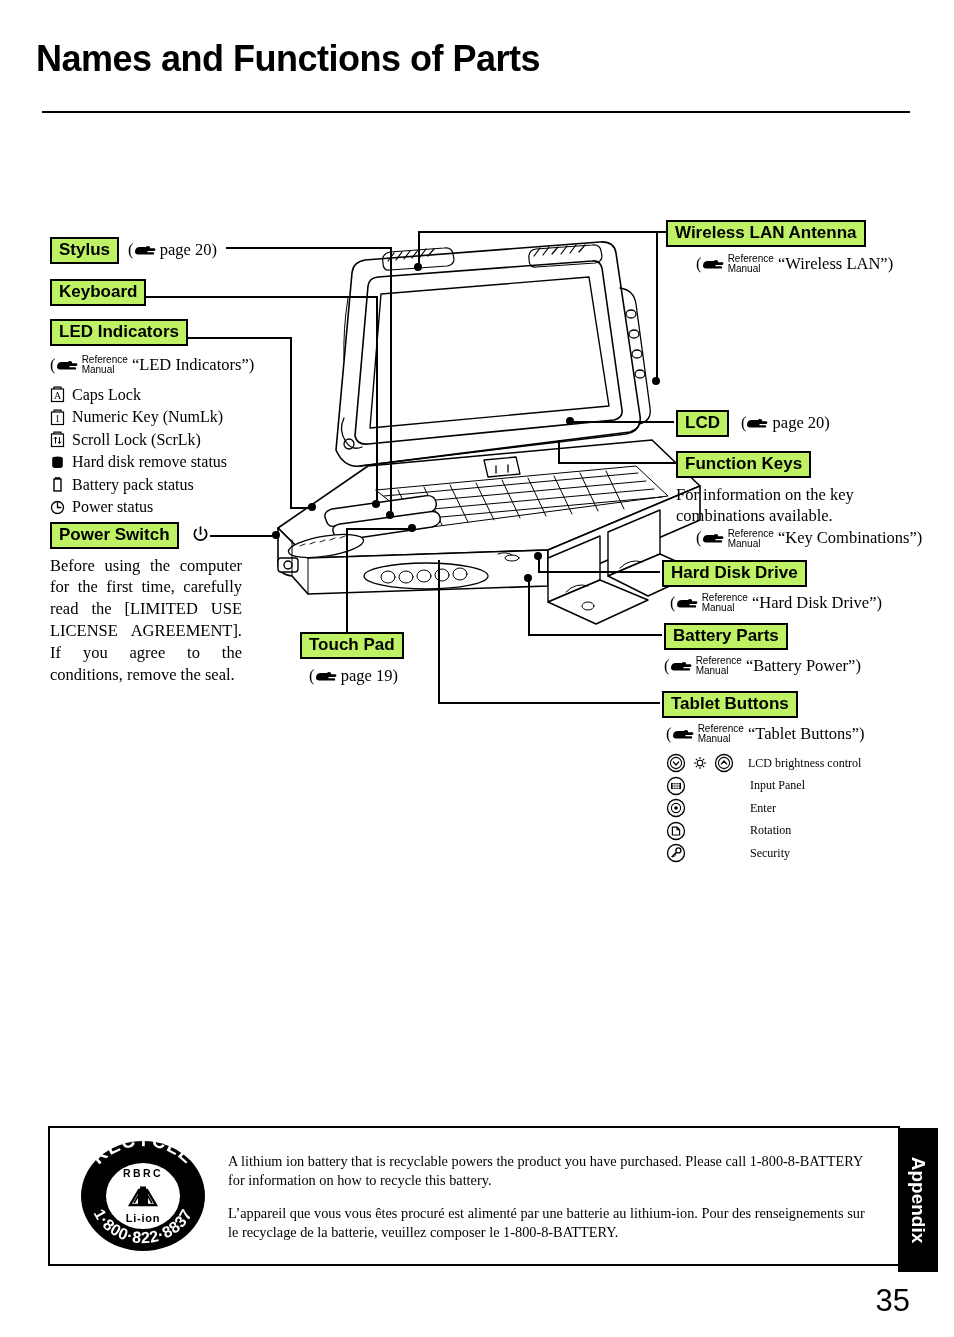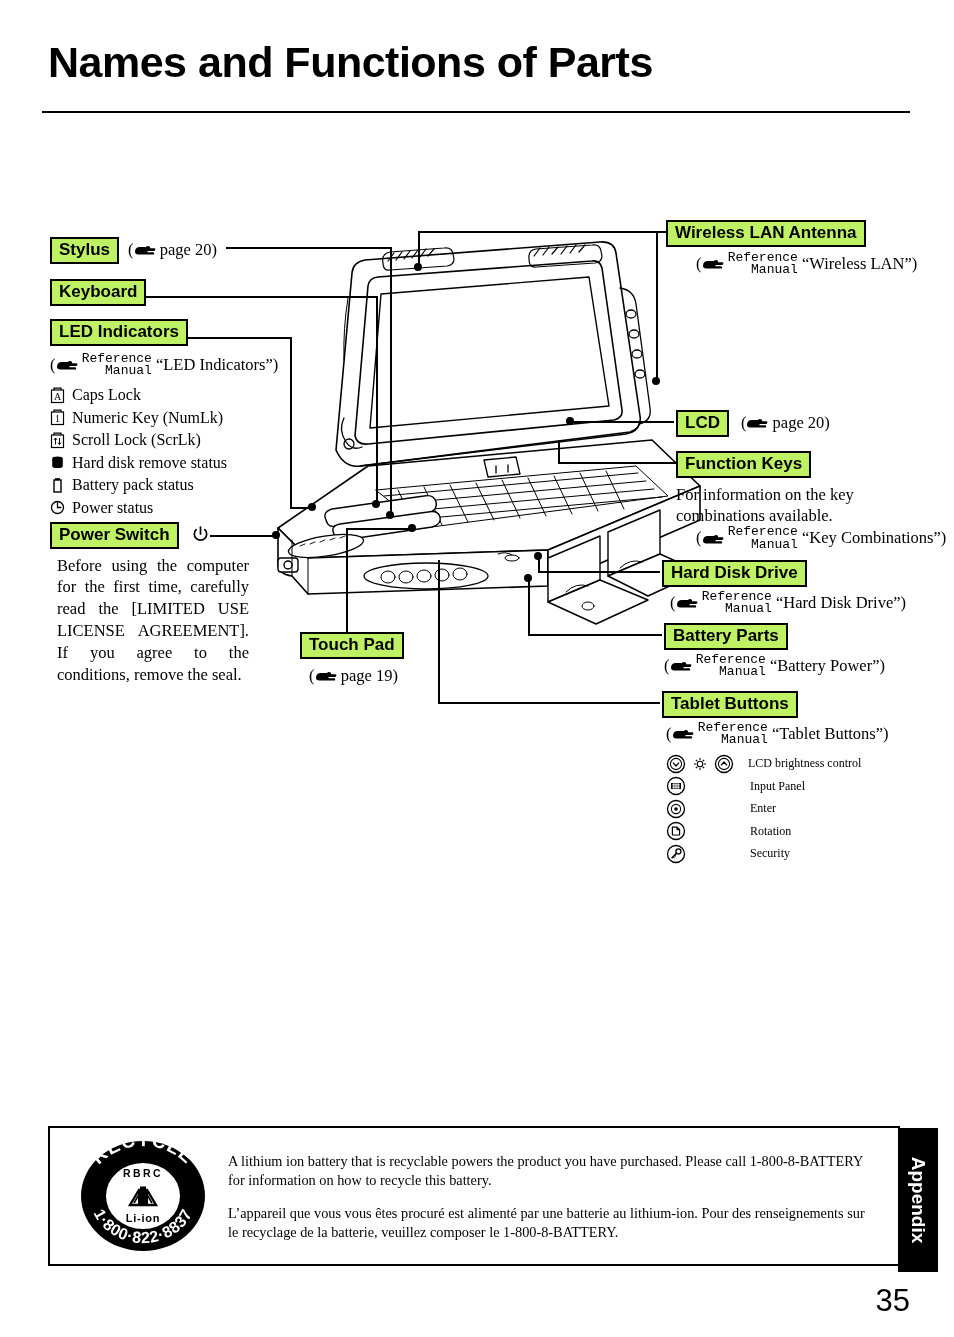--- a/index.html
+++ b/index.html
@@ -1,31 +1,31 @@
 <!DOCTYPE html>
 <html><head>
 <meta charset="utf-8">
 <style>
   html,body{margin:0;padding:0;background:#fff;}
   body{width:954px;height:1337px;position:relative;overflow:hidden;
        font-family:"Liberation Serif",serif;color:#000;}
 
   
-  #page-title{position:absolute;left:48px;top:38px;font-family:"Liberation Sans",sans-serif;
-      font-weight:bold;font-size:43px;letter-spacing:-0.5px;}
+  #page-title{position:absolute;left:36px;top:38px;font-family:"Liberation Sans",sans-serif;
+      font-weight:bold;font-size:36px;letter-spacing:-0.5px;}
   #title-rule{position:absolute;left:42px;top:111px;width:868px;height:0;
       border-top:2px solid #000;}
 
   
   .boxlabel{display:inline-block;border:2px solid #000;padding:1px 7px 2px 7px;
       font-family:"Liberation Sans",sans-serif;font-weight:bold;font-size:17px;
       background:#bef264;line-height:1.15;white-space:nowrap;}
   .serif{font-family:"Liberation Serif",serif;font-size:16.5px;line-height:1.33;}
-  .ref{font-size:13px;line-height:0.95;display:inline-block;text-align:right;
-      vertical-align:middle;transform:translateY(-1px);font-family:Liberation Mono, monospace;}
+  .ref{font-size:10px;line-height:0.95;display:inline-block;text-align:left;
+      vertical-align:middle;transform:translateY(-1px);font-family:Liberation Sans, sans-serif;}
   .hand{display:inline-block;vertical-align:-3px;}
 
   .blk{position:absolute;}
   .nowrap{white-space:nowrap;}
 
   
   .ln{position:absolute;background:#000;}
   .lnh{height:2px;}
   .lnv{width:2px;}
   .dot{position:absolute;width:8px;height:8px;border-radius:50%;background:#000;}
@@ -293,21 +293,21 @@
 </div>
 
 <div class="blk" style="left:50px;top:522px;width:200px;">
   <span class="boxlabel">Power Switch</span>
   <span style="display:inline-block;vertical-align:middle;margin-left:9px;">
     <svg width="17" height="19" viewBox="0 0 17 19">
         <path d="M8.5 2.2 L8.5 9" fill="none" stroke="#000" stroke-width="1.7" stroke-linecap="round"></path>
         <path d="M4.1 4.6 A6.2 6.2 0 1 0 12.9 4.6" fill="none" stroke="#000" stroke-width="1.7" stroke-linecap="round"></path>
       </svg>
   </span>
-  <div class="serif" style="margin-top:6px;width:192px;text-align:justify;margin-left:7px;">Before using the computer for the first time, carefully read the [LIMITED USE LICENSE AGREEMENT]. If you agree to the conditions, remove the seal.</div>
+  <div class="serif" style="margin-top:6px;width:192px;text-align:justify;">Before using the computer for the first time, carefully read the [LIMITED USE LICENSE AGREEMENT]. If you agree to the conditions, remove the seal.</div>
 </div>
 
 <div class="blk" style="left:300px;top:632px;">
   <span class="boxlabel">Touch Pad</span>
   <div class="serif nowrap" style="margin-top:6px;margin-left:9px;">(<span class="hand"><svg width="22" height="13" viewBox="0 0 22 13">
           <path d="M1 7 Q1 2 6 2 L12 2 Q13 0.6 15 1.3 Q16.6 1.9 16 3.3 L20 3.3 Q21.4 3.3 21.4 4.6 Q21.4 5.9 20 5.9 L13.5 5.9 L13.5 7.2 L19 7.2 Q20.2 7.2 20.2 8.4 Q20.2 9.6 19 9.6 L6 9.6 Q1 9.6 1 7 Z" fill="#000"></path>
         </svg></span> <span>page 19)</span></div>
 </div>
 
 <div class="blk" style="left:666px;top:220px;">

